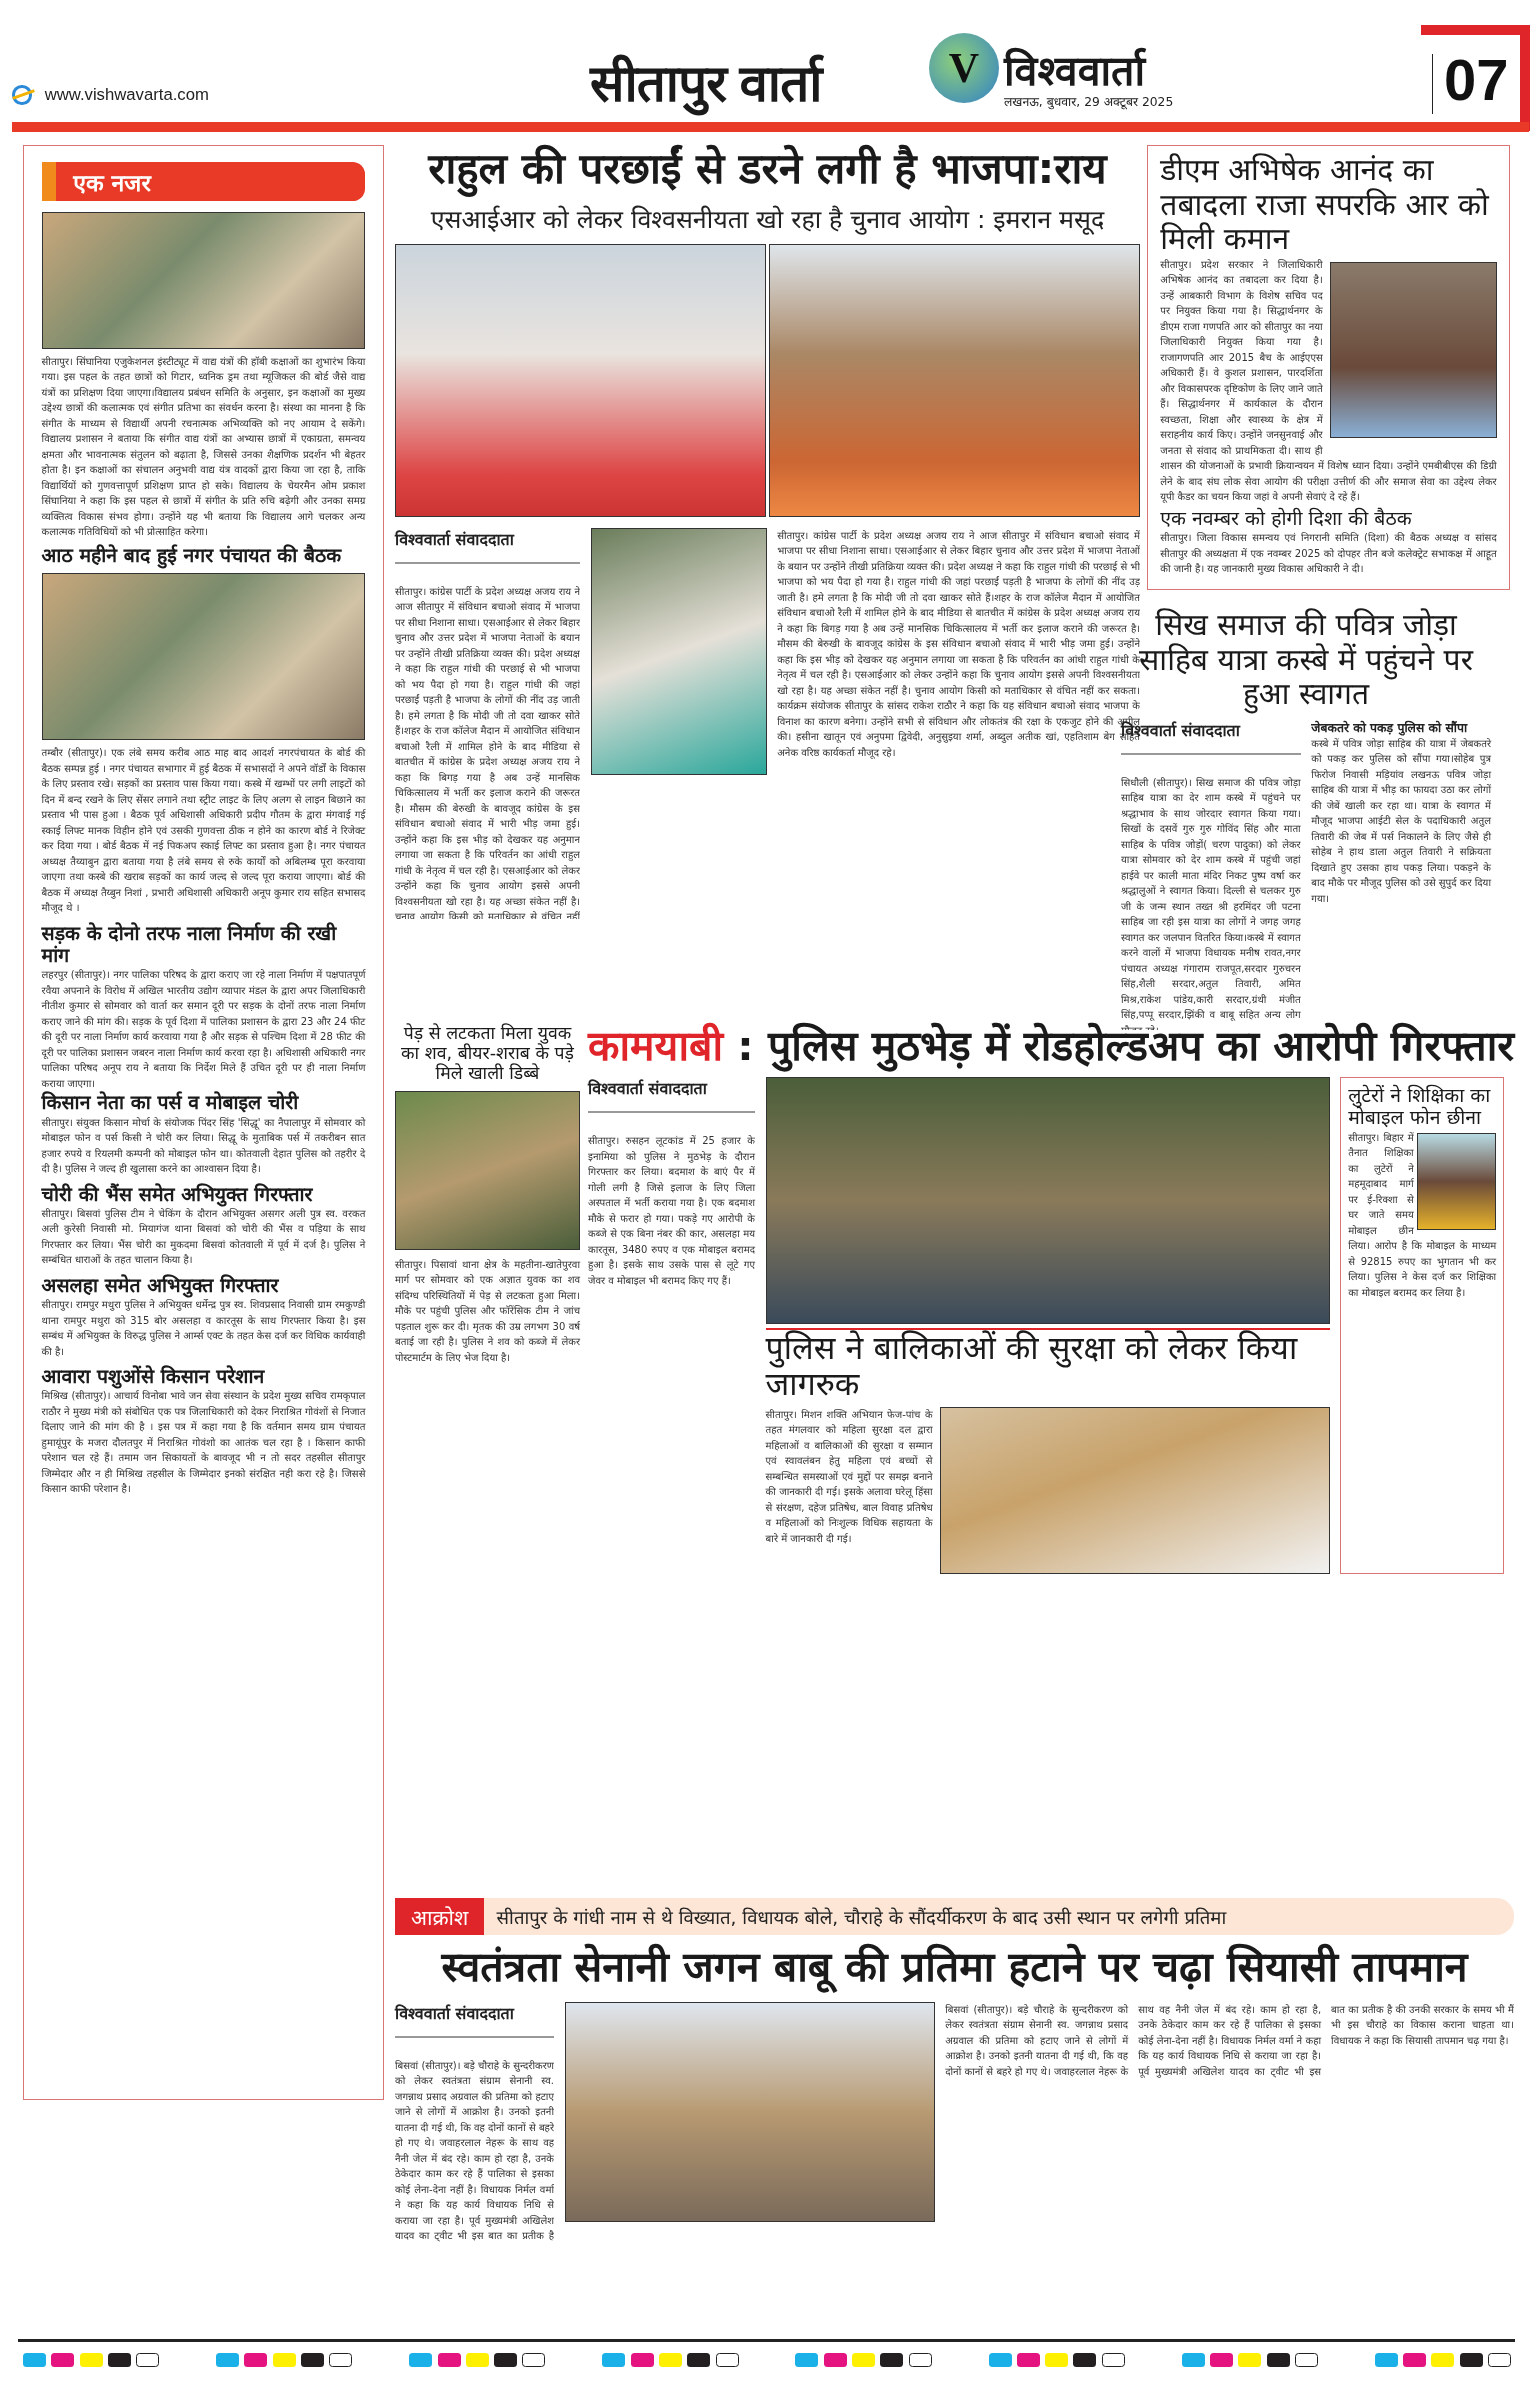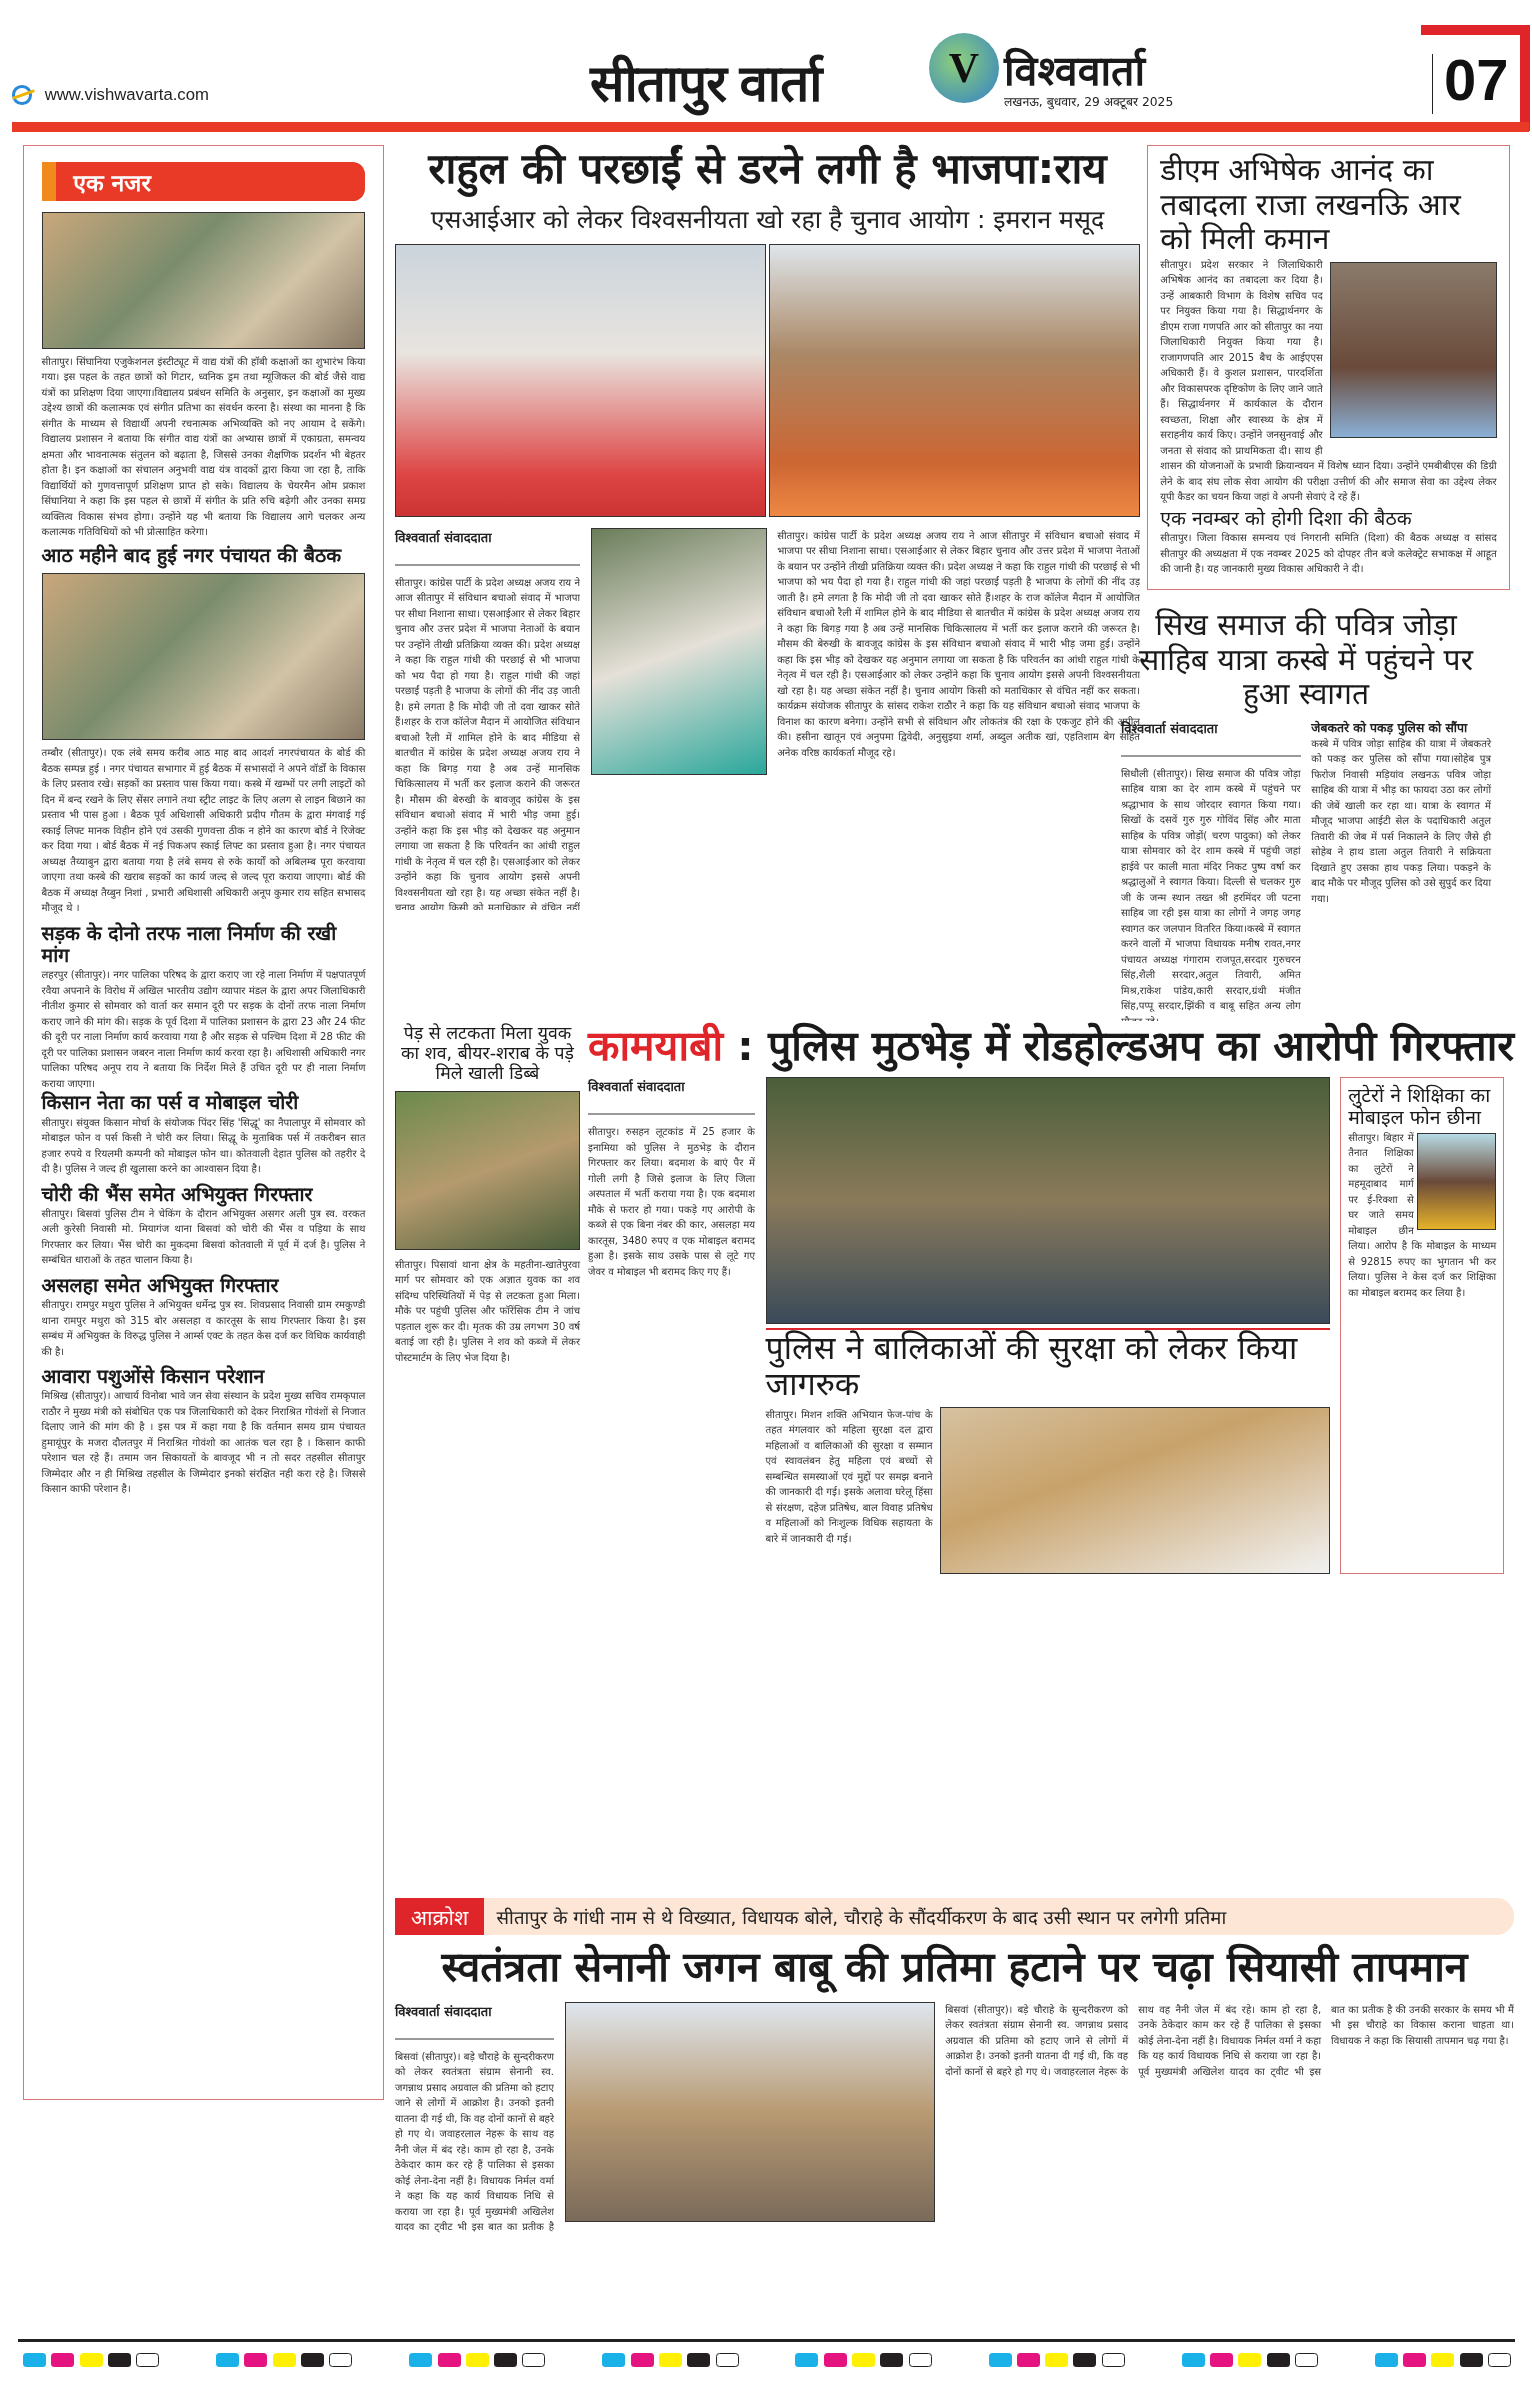--- a/index.html
+++ b/index.html
@@ -16,21 +16,21 @@
 .hd-page .bar{position:absolute;left:10.6px;top:19.4px;width:1.8px;height:60px;background:#222}
 .hd-page span{position:absolute;left:23px;top:10.6px;font-size:58px;font-weight:bold;font-family:"Liberation Sans",sans-serif;color:#111}
 .redrule{left:12.3px;top:122px;width:1517px;height:9.7px;background:#e83a26}
 .box{border:1.8px solid #d97575}
 .col-left{left:23px;top:145px;width:361px;height:1955px}
 .tag{background:#e83a26;color:#fff;font-weight:bold;font-size:23px;padding:3.5px 17.6px;border-left:14px solid #f08a1c;border-radius:0 12.3px 12.3px 0}
 h2{font-weight:bold;color:#1a1a1a;line-height:1.15}
 p.t{font-size:10px;line-height:1.55;color:#333;text-align:justify}
 .img{background:linear-gradient(135deg,#c9a77c,#7a8c6d 40%,#d2c3a6 70%,#8a7a66);border:0.9px solid #333}
 .small-h{font-size:19.4px}
-.byline{font-weight:bold;font-size:13px;border-bottom:2.6px solid #999;padding-bottom:18px;margin-bottom:9px;color:#222}
+.byline{font-weight:bold;font-size:16px;border-bottom:2.6px solid #999;padding-bottom:12px;margin-bottom:20px;color:#222}
 .quote{font-size:16.7px;color:#222;line-height:1.4;padding:8.8px 0 8.8px 23px;border-bottom:3.5px solid #e83a26;position:relative}
 .quote:before{content:"»";position:absolute;left:0;top:3.5px;color:#e83a26;font-size:32px;font-weight:bold}
 .cmyk{display:flex;gap:5.3px;align-items:center}
 .cmyk i{display:block;width:23px;height:14px;border-radius:3.5px}
 .hr{height:2.6px;background:#222}
 </style>
 </head>
 <body>
 
 <div class="abs hd-url">
@@ -81,21 +81,21 @@
       <p class="t" style="height:335px;overflow:hidden">सीतापुर। कांग्रेस पार्टी के प्रदेश अध्यक्ष अजय राय ने आज सीतापुर में संविधान बचाओ संवाद में भाजपा पर सीधा निशाना साधा। एसआईआर से लेकर बिहार चुनाव और उत्तर प्रदेश में भाजपा नेताओं के बयान पर उन्होंने तीखी प्रतिक्रिया व्यक्त की। प्रदेश अध्यक्ष ने कहा कि राहुल गांधी की परछाई से भी भाजपा को भय पैदा हो गया है। राहुल गांधी की जहां परछाईं पड़ती है भाजपा के लोगों की नींद उड़ जाती है। हमे लगता है कि मोदी जी तो दवा खाकर सोते हैं।शहर के राज कॉलेज मैदान में आयोजित संविधान बचाओ रैली में शामिल होने के बाद मीडिया से बातचीत में कांग्रेस के प्रदेश अध्यक्ष अजय राय ने कहा कि बिगड़ गया है अब उन्हें मानसिक चिकित्सालय में भर्ती कर इलाज कराने की जरूरत है। मौसम की बेरुखी के बावजूद कांग्रेस के इस संविधान बचाओ संवाद में भारी भीड़ जमा हुई। उन्होंने कहा कि इस भीड़ को देखकर यह अनुमान लगाया जा सकता है कि परिवर्तन का आंधी राहुल गांधी के नेतृत्व में चल रही है। एसआईआर को लेकर उन्होंने कहा कि चुनाव आयोग इससे अपनी विश्वसनीयता खो रहा है। यह अच्छा संकेत नहीं है। चुनाव आयोग किसी को मताधिकार से वंचित नहीं कर सकता। कार्यक्रम संयोजक सीतापुर के सांसद राकेश राठौर ने कहा कि यह संविधान बचाओ संवाद भाजपा के विनाश का कारण बनेगा। उन्होंने सभी से संविधान और लोकतंत्र की रक्षा के एकजुट होने की अपील की। हसीना खातून एवं अनुपमा द्विवेदी, अनुसुइया शर्मा, अब्दुल अतीक खां, एहतिशाम बेग सहित अनेक वरिष्ठ कार्यकर्ता मौजूद रहे।</p>
     </div>
     <div class="img" style="width:176px;height:247px;background:linear-gradient(160deg,#6a7d5a,#e5e0d8 50%,#2aa79b)"></div>
     <div style="flex:1">
         <p class="t" style="height:264px;overflow:hidden">सीतापुर। कांग्रेस पार्टी के प्रदेश अध्यक्ष अजय राय ने आज सीतापुर में संविधान बचाओ संवाद में भाजपा पर सीधा निशाना साधा। एसआईआर से लेकर बिहार चुनाव और उत्तर प्रदेश में भाजपा नेताओं के बयान पर उन्होंने तीखी प्रतिक्रिया व्यक्त की। प्रदेश अध्यक्ष ने कहा कि राहुल गांधी की परछाई से भी भाजपा को भय पैदा हो गया है। राहुल गांधी की जहां परछाईं पड़ती है भाजपा के लोगों की नींद उड़ जाती है। हमे लगता है कि मोदी जी तो दवा खाकर सोते हैं।शहर के राज कॉलेज मैदान में आयोजित संविधान बचाओ रैली में शामिल होने के बाद मीडिया से बातचीत में कांग्रेस के प्रदेश अध्यक्ष अजय राय ने कहा कि बिगड़ गया है अब उन्हें मानसिक चिकित्सालय में भर्ती कर इलाज कराने की जरूरत है। मौसम की बेरुखी के बावजूद कांग्रेस के इस संविधान बचाओ संवाद में भारी भीड़ जमा हुई। उन्होंने कहा कि इस भीड़ को देखकर यह अनुमान लगाया जा सकता है कि परिवर्तन का आंधी राहुल गांधी के नेतृत्व में चल रही है। एसआईआर को लेकर उन्होंने कहा कि चुनाव आयोग इससे अपनी विश्वसनीयता खो रहा है। यह अच्छा संकेत नहीं है। चुनाव आयोग किसी को मताधिकार से वंचित नहीं कर सकता। कार्यक्रम संयोजक सीतापुर के सांसद राकेश राठौर ने कहा कि यह संविधान बचाओ संवाद भाजपा के विनाश का कारण बनेगा। उन्होंने सभी से संविधान और लोकतंत्र की रक्षा के एकजुट होने की अपील की। हसीना खातून एवं अनुपमा द्विवेदी, अनुसुइया शर्मा, अब्दुल अतीक खां, एहतिशाम बेग सहित अनेक वरिष्ठ कार्यकर्ता मौजूद रहे।</p>
       </div>
   </div>
 </div>
 
 <div class="abs box" style="left:1147px;top:145px;width:363px;height:445px;padding:7px 12.3px">
-  <h2 style="font-size:30px;font-weight:normal">डीएम अभिषेक आनंद का तबादला राजा लखनऊि आर को मिली कमान</h2>
+  <h2 style="font-size:30px;font-weight:normal">डीएम अभिषेक आनंद का तबादला राजा सपरकि आर को मिली कमान</h2>
   <div class="img" style="float:right;width:167px;height:176px;margin:5.3px 0 5.3px 7px;background:linear-gradient(180deg,#8a7a6a,#6a4a3a 60%,#8ab0d6)"></div>
   <p class="t">सीतापुर। प्रदेश सरकार ने जिलाधिकारी अभिषेक आनंद का तबादला कर दिया है। उन्हें आबकारी विभाग के विशेष सचिव पद पर नियुक्त किया गया है। सिद्धार्थनगर के डीएम राजा गणपति आर को सीतापुर का नया जिलाधिकारी नियुक्त किया गया है। राजागणपति आर 2015 बैच के आईएएस अधिकारी हैं। वे कुशल प्रशासन, पारदर्शिता और विकासपरक दृष्टिकोण के लिए जाने जाते हैं। सिद्धार्थनगर में कार्यकाल के दौरान स्वच्छता, शिक्षा और स्वास्थ्य के क्षेत्र में सराहनीय कार्य किए। उन्होंने जनसुनवाई और जनता से संवाद को प्राथमिकता दी। साथ ही शासन की योजनाओं के प्रभावी क्रियान्वयन में विशेष ध्यान दिया। उन्होंने एमबीबीएस की डिग्री लेने के बाद संघ लोक सेवा आयोग की परीक्षा उत्तीर्ण की और समाज सेवा का उद्देश्य लेकर यूपी कैडर का चयन किया जहां वे अपनी सेवाएं दे रहे हैं।</p>
   <h2 style="font-size:19.4px;font-weight:normal;margin-top:3.5px;clear:both">एक नवम्बर को होगी दिशा की बैठक</h2>
   <p class="t">सीतापुर। जिला विकास समन्वय एवं निगरानी समिति (दिशा) की बैठक अध्यक्ष व सांसद सीतापुर की अध्यक्षता में एक नवम्बर 2025 को दोपहर तीन बजे कलेक्ट्रेट सभाकक्ष में आहूत की जानी है। यह जानकारी मुख्य विकास अधिकारी ने दी।</p>
 </div>
 
 <div class="abs" style="left:1121px;top:608px;width:370px">
   <h2 style="font-size:30px;font-weight:normal;text-align:center">सिख समाज की पवित्र जोड़ा साहिब यात्रा कस्बे में पहुंचने पर हुआ स्वागत</h2>
   <div style="display:flex;gap:10.6px;margin-top:7px">
     <div style="flex:1">

